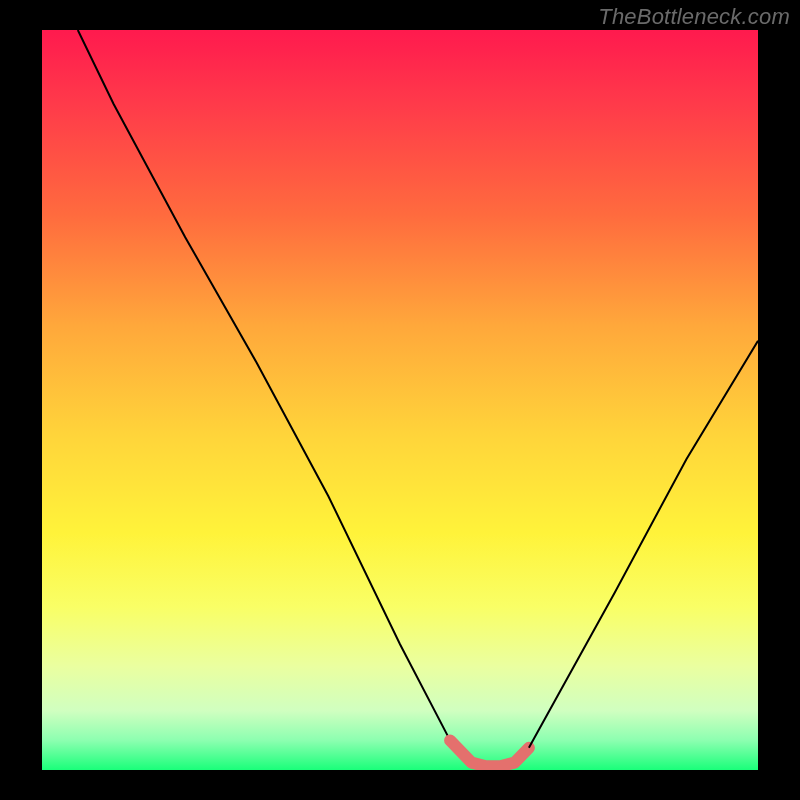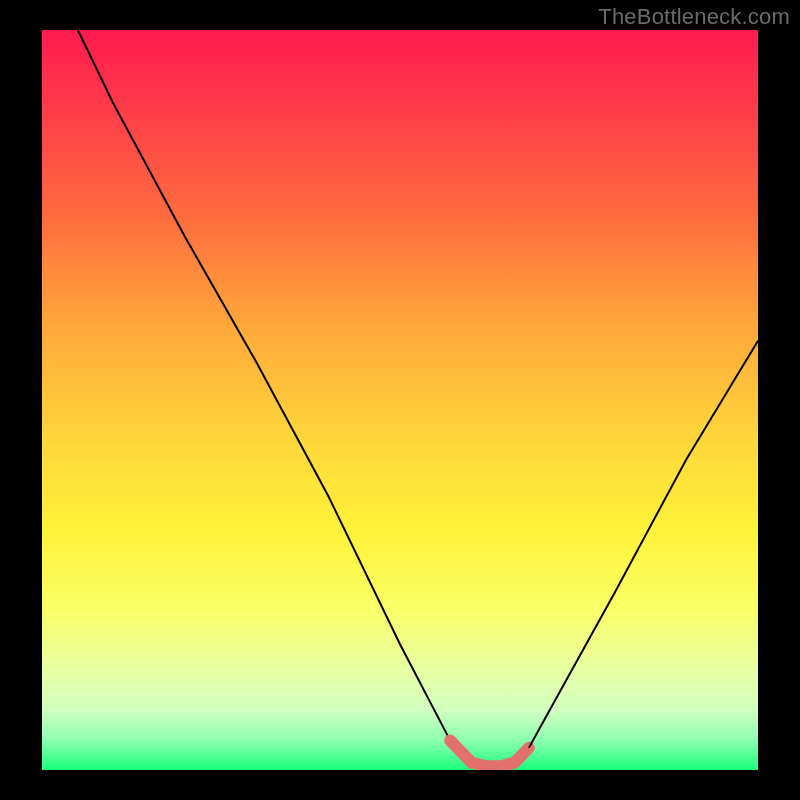--- a/index.html
+++ b/index.html
@@ -9,20 +9,21 @@
     height: 800px;
     background: #000;
     font-family: Arial, Helvetica, sans-serif;
     overflow: hidden;
   }
   .frame {
     position: relative;
     width: 800px;
     height: 612px;
     background: #000;
+    font-style: italic;
   }
   .attribution {
     position: absolute;
     top: 4px;
     right: 10px;
     color: #6a6a6a;
     font-size: 22px;
     font-weight: 500;
     letter-spacing: 0.2px;
     z-index: 10;

